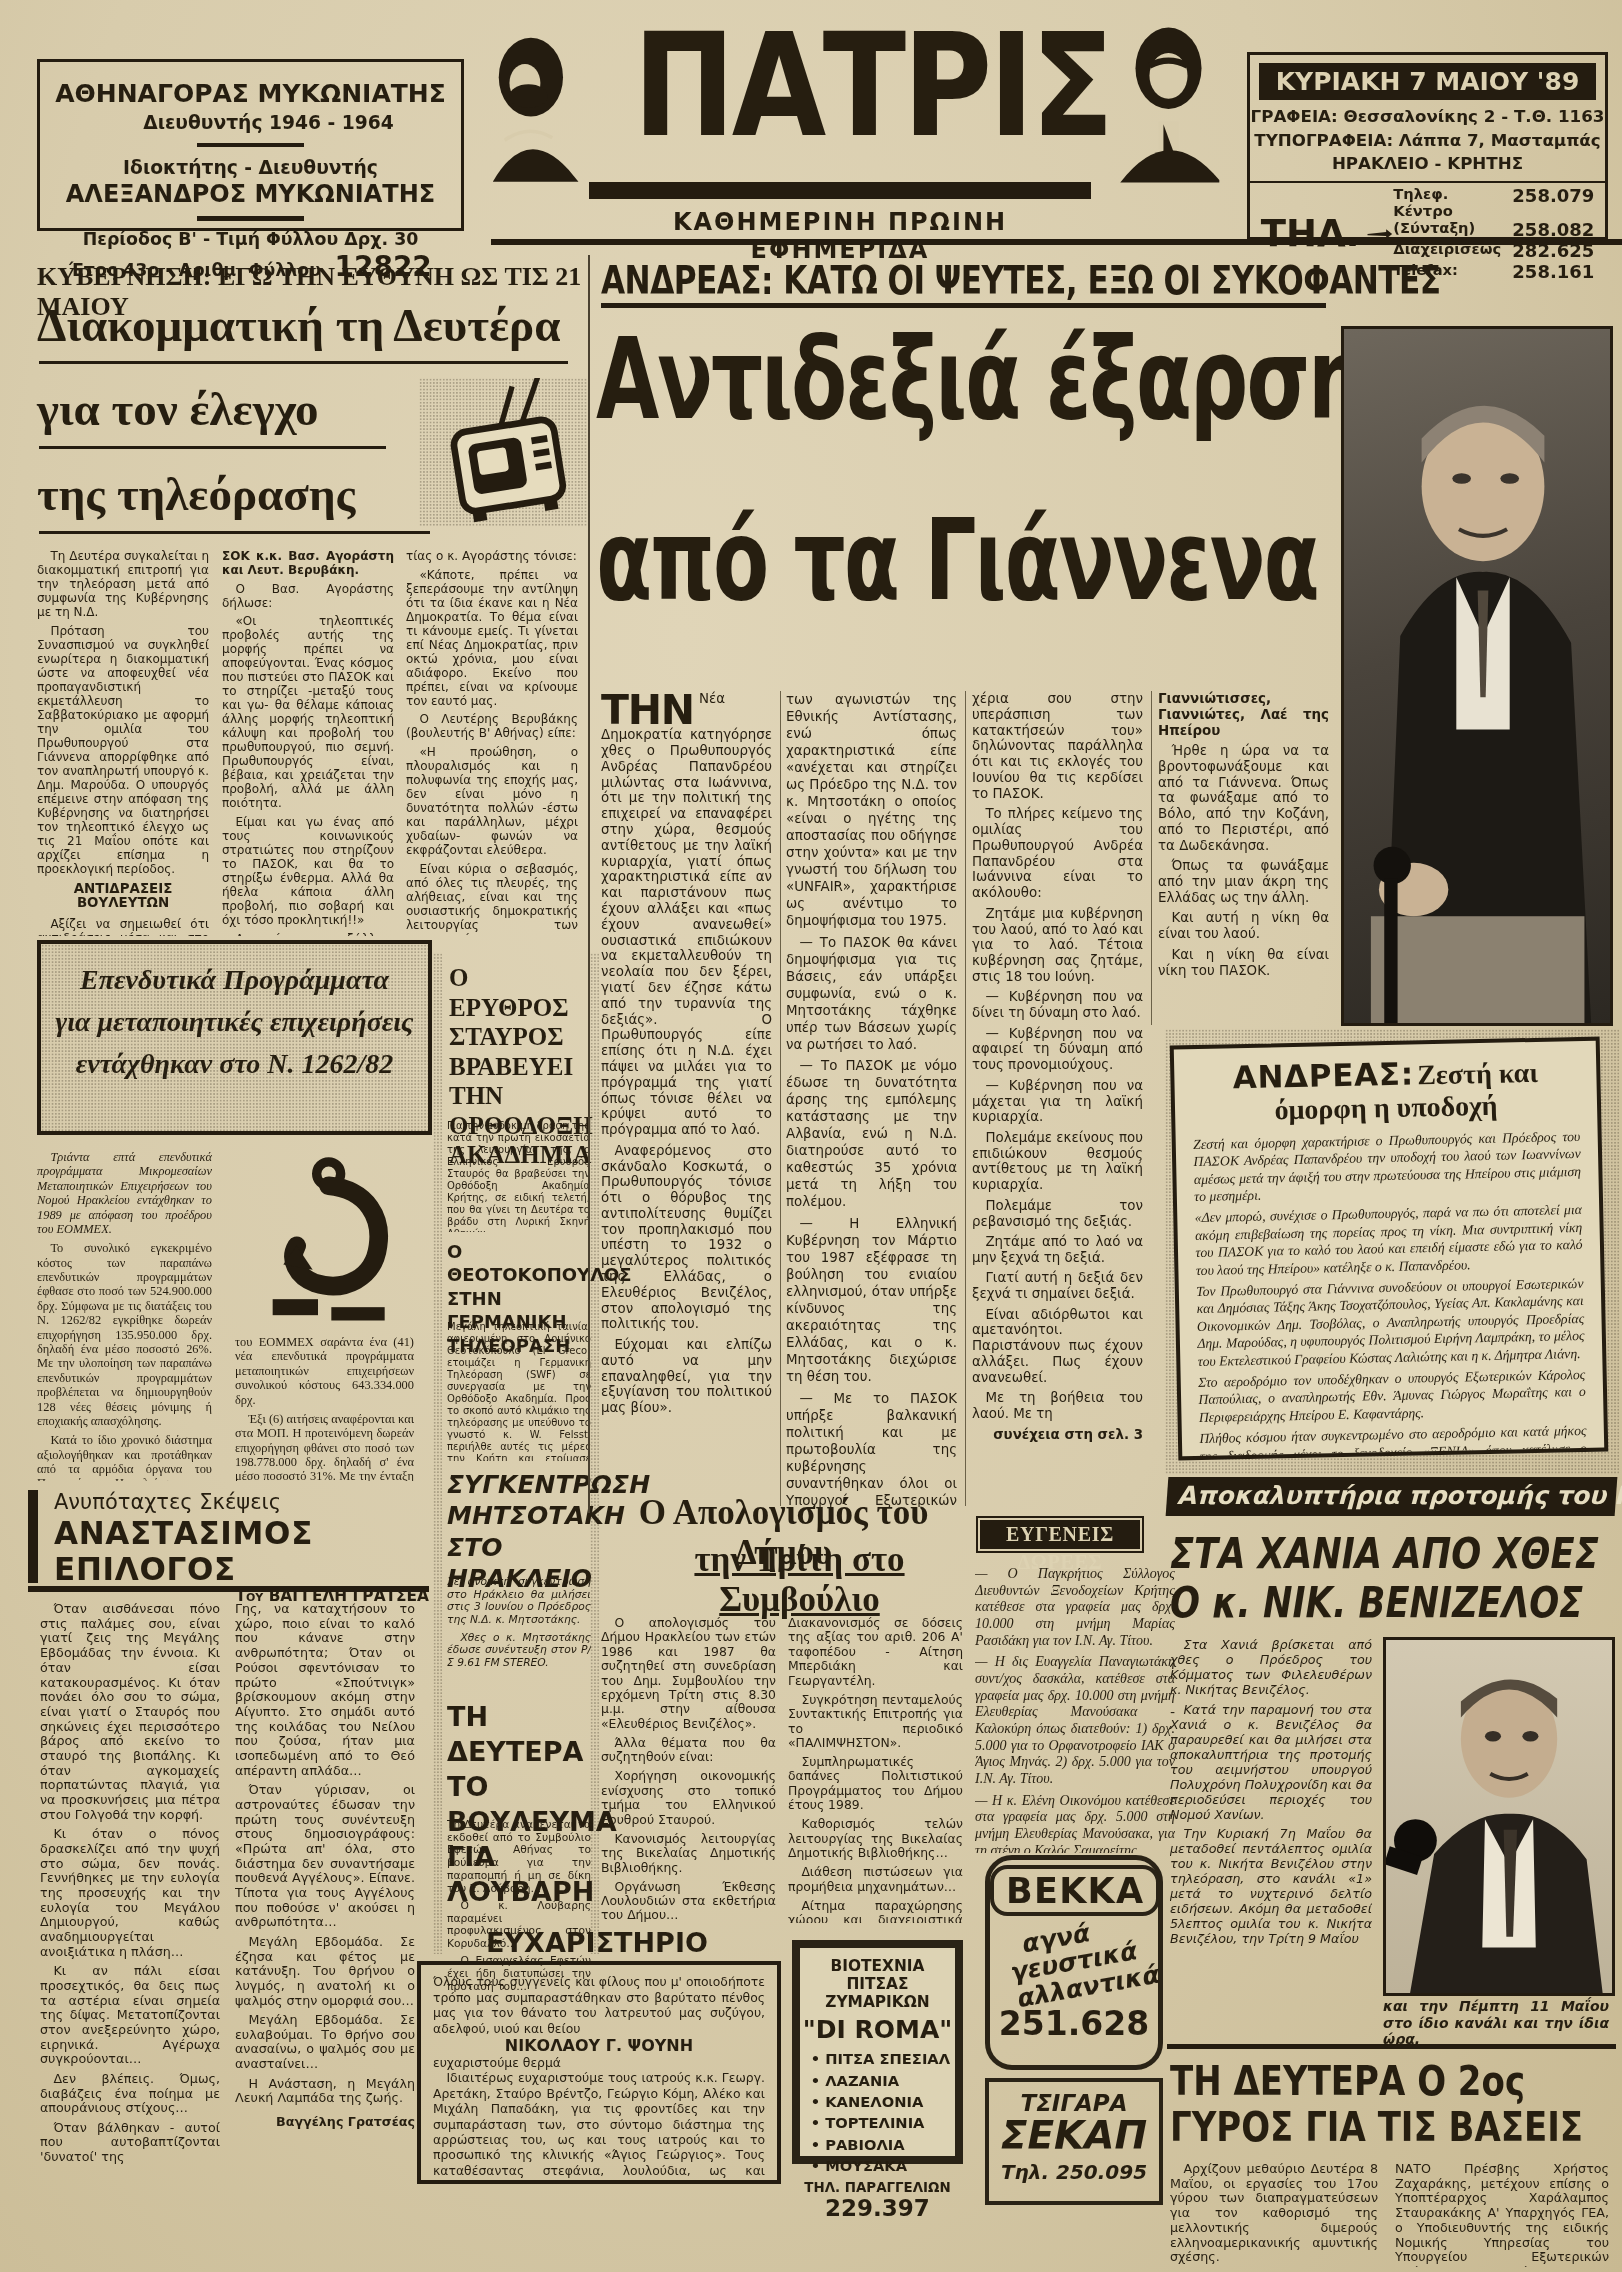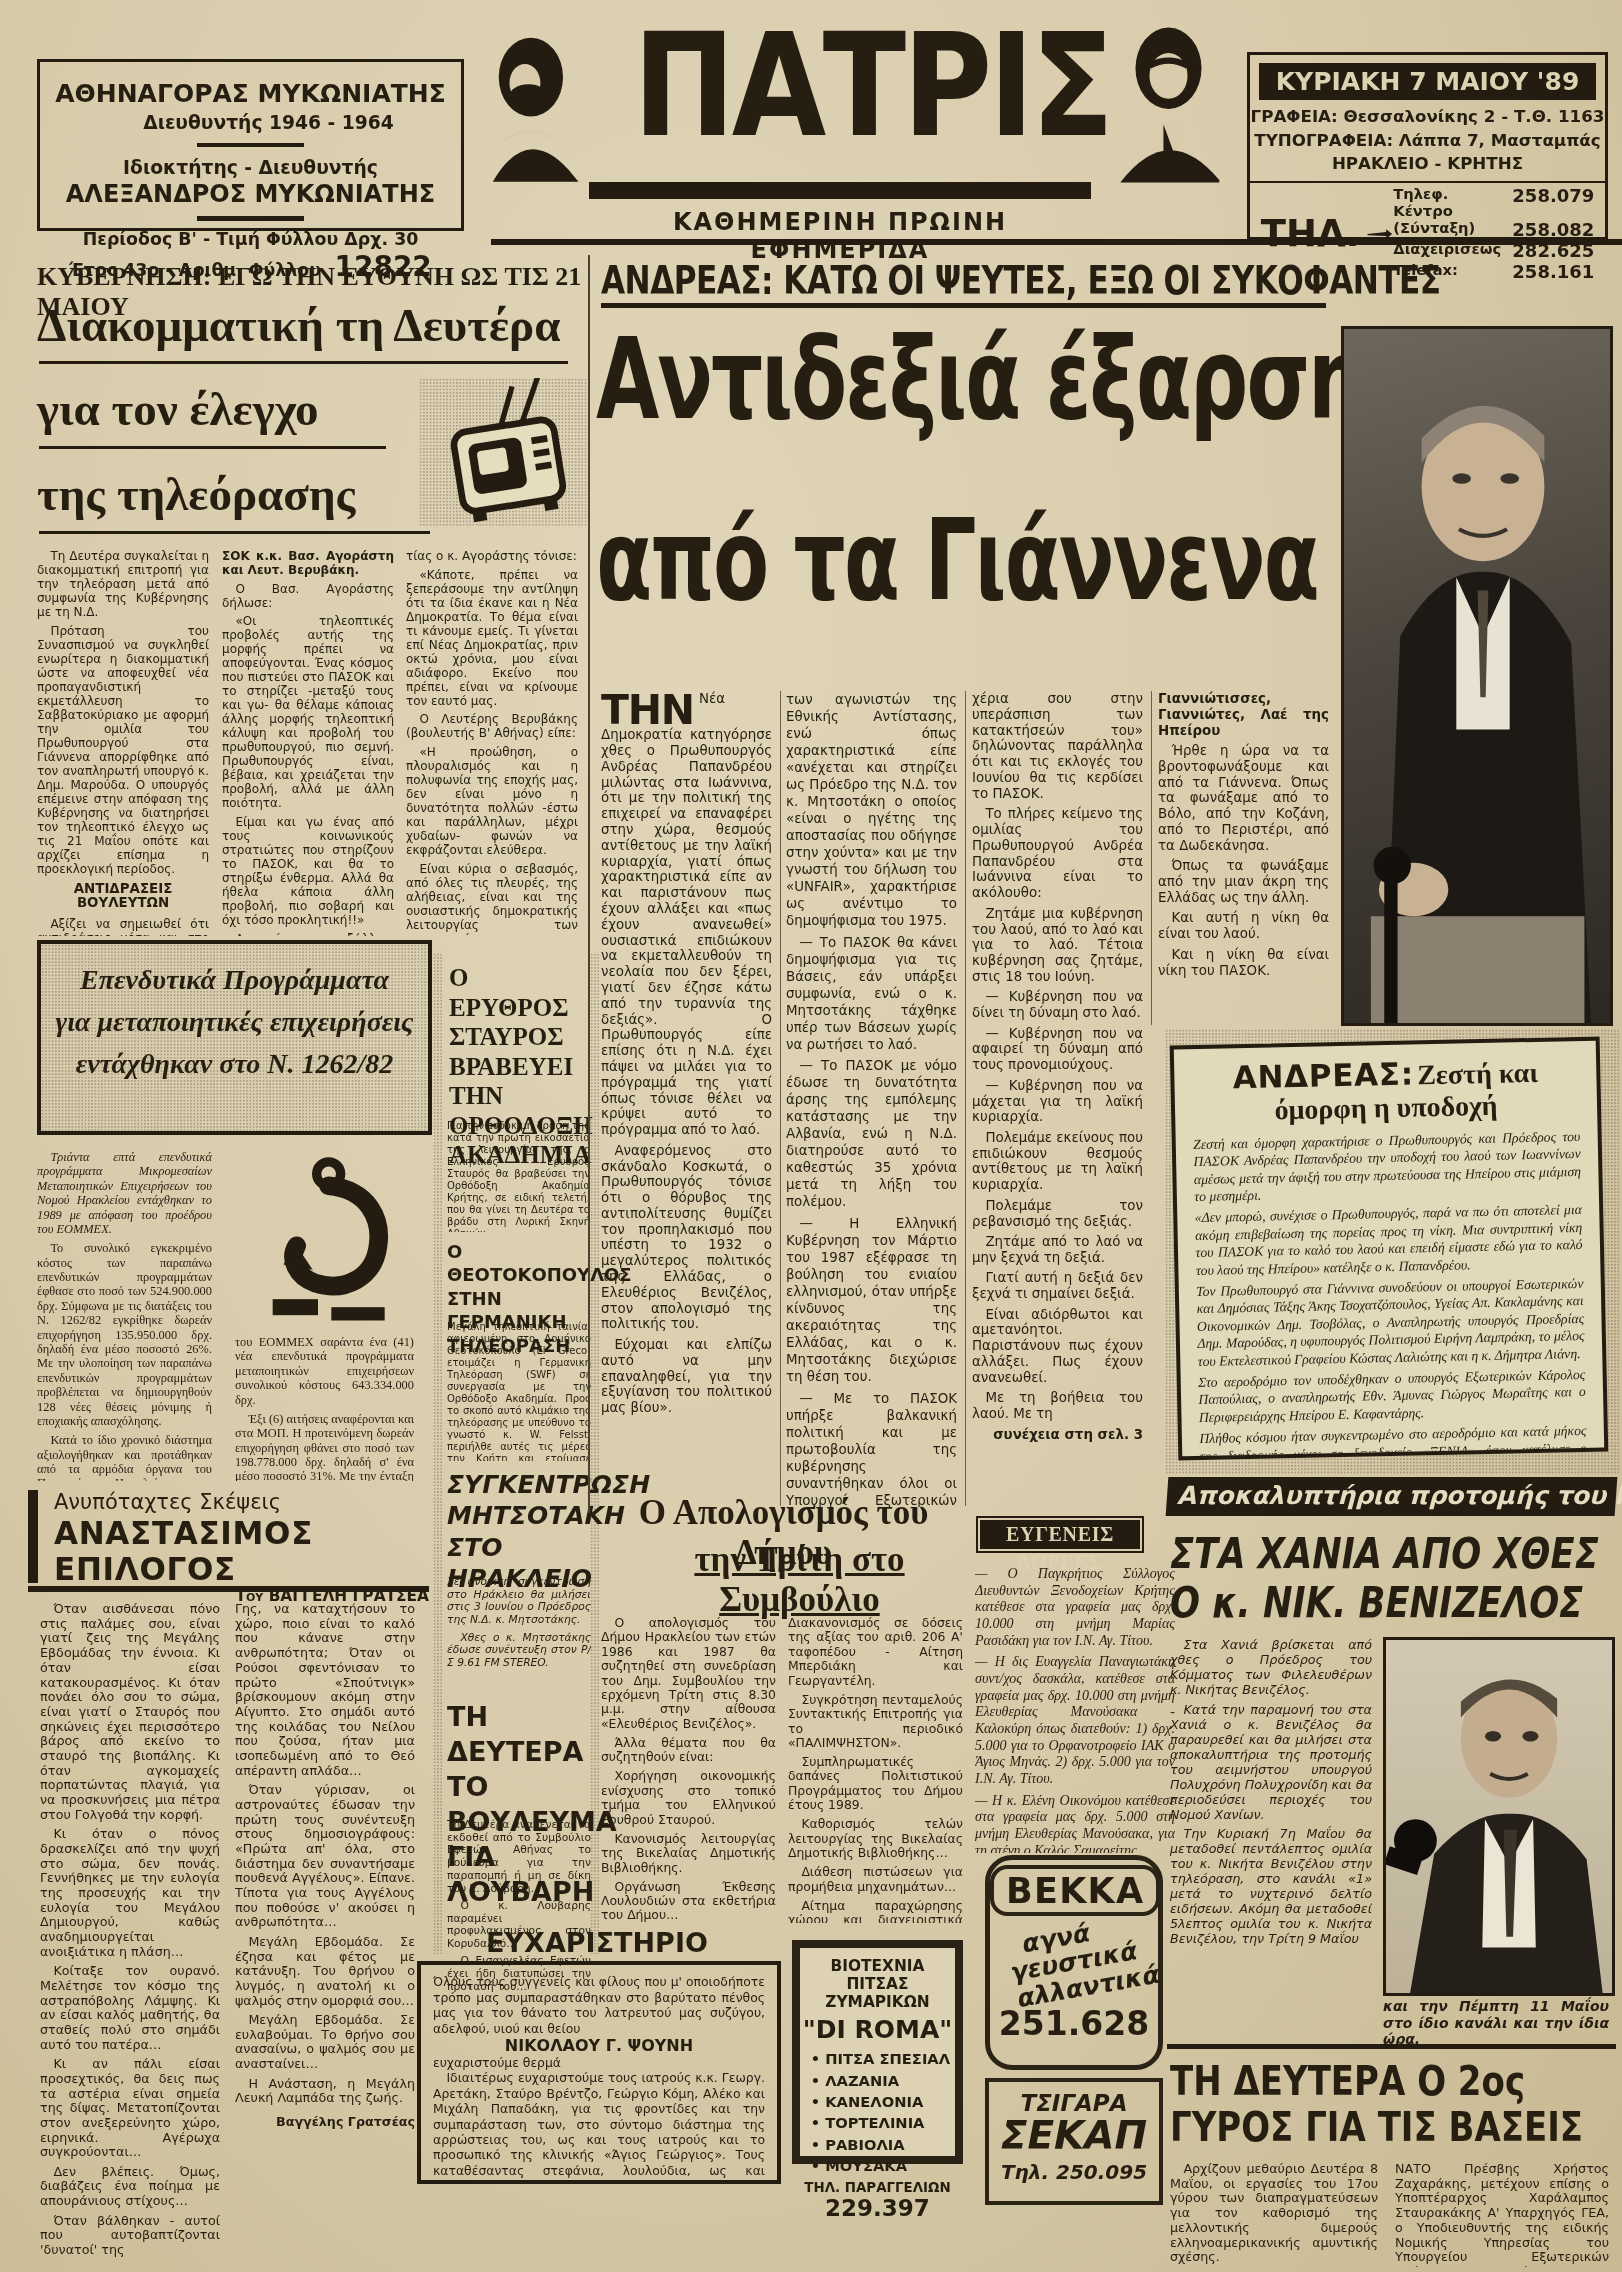--- a/index.html
+++ b/index.html
@@ -410,21 +410,20 @@
   <div class="abs" style="left:28px;top:1490px;width:401px;height:93px;border-left:10.7px solid #241c10;padding-left:16px;box-sizing:border-box;">
     <div style="font-size:21px;">Ανυπόταχτες Σκέψεις</div>
     <div class="b" style="font-size:31px;letter-spacing:0.7px;margin-top:1.3px;">ΑΝΑΣΤΑΣΙΜΟΣ ΕΠΙΛΟΓΟΣ</div>
     <div class="b" style="font-size:15.4px;text-align:right;font-variant:small-caps;">Του ΒΑΓΓΕΛΗ ΓΡΑΤΣΕΑ</div>
   </div>
   <div class="hrule" style="left:28px;top:1586px;width:401px;height:6px;"></div>
 
   <div class="col" style="left:40px;top:1602px;width:180px;height:664px;font-size:12.7px;line-height:14.7px;">
     <p>Όταν αισθάνεσαι πόνο στις παλάμες σου, είναι γιατί ζεις της Μεγάλης Εβδομάδας την έννοια. Κι όταν είσαι κατακουρασμένος. Κι όταν πονάει όλο σου το σώμα, είναι γιατί ο Σταυρός που σηκώνεις έχει περισσότερο βάρος από εκείνο το σταυρό της βιοπάλης. Κι όταν αγκομαχείς πορπατώντας πλαγιά, για να προσκυνήσεις μια πέτρα στου Γολγοθά την κορφή.</p>
     <p>Κι όταν ο πόνος δρασκελίζει από την ψυχή στο σώμα, δεν πονάς. Γεννήθηκες με την ευλογία της προσευχής και την ευλογία του Μεγάλου Δημιουργού, καθώς αναδημιουργείται ανοιξιάτικα η πλάση…</p>
-    <p>Κοίταξε τον ουρανό. Μελέτησε τον κόσμο της αστραπόβολης Λάμψης. Κι αν είσαι καλός μαθητής, θα σταθείς πολύ στο σημάδι αυτό του πατέρα…</p>
     <p>Κι αν πάλι είσαι προσεχτικός, θα δεις πως τα αστέρια είναι σημεία της δίψας. Μετατοπίζονται στον ανεξερεύνητο χώρο, ειρηνικά. Αγέρωχα συγκρούονται…</p>
     <p>Δεν βλέπεις. Όμως, διαβάζεις ένα ποίημα με απουράνιους στίχους…</p>
     <p>Όταν βάλθηκαν - αυτοί που αυτοβαπτίζονται 'δυνατοί' της</p>
   </div>
   <div class="col" style="left:235px;top:1602px;width:180px;height:664px;font-size:12.7px;line-height:14.7px;">
     <p class="noind">Γης, να καταχτήσουν το χώρο, ποιο είναι το καλό που κάνανε στην ανθρωπότητα; Όταν οι Ρούσοι σφεντόνισαν το πρώτο «Σπούτνιγκ» βρίσκουμουν ακόμη στην Αίγυπτο. Στο σημάδι αυτό της κοιλάδας του Νείλου που ζούσα, ήταν μια ισοπεδωμένη από το Θεό απέραντη απλάδα…</p>
     <p>Όταν γύρισαν, οι αστροναύτες έδωσαν την πρώτη τους συνέντευξη στους δημοσιογράφους: «Πρώτα απ' όλα, στο διάστημα δεν συναντήσαμε πουθενά Αγγέλους». Είπανε. Τίποτα για τους Αγγέλους που ποθούσε ν' ακούσει η ανθρωπότητα…</p>
     <p>Μεγάλη Εβδομάδα. Σε έζησα και φέτος με κατάνυξη. Του θρήνου ο λυγμός, η ανατολή κι ο ψαλμός στην ομορφιά σου…</p>
     <p>Μεγάλη Εβδομάδα. Σε ευλαβούμαι. Το θρήνο σου ανασαίνω, ο ψαλμός σου με ανασταίνει…</p>
     <p>Η Ανάσταση, η Μεγάλη Λευκή Λαμπάδα της ζωής.</p>

